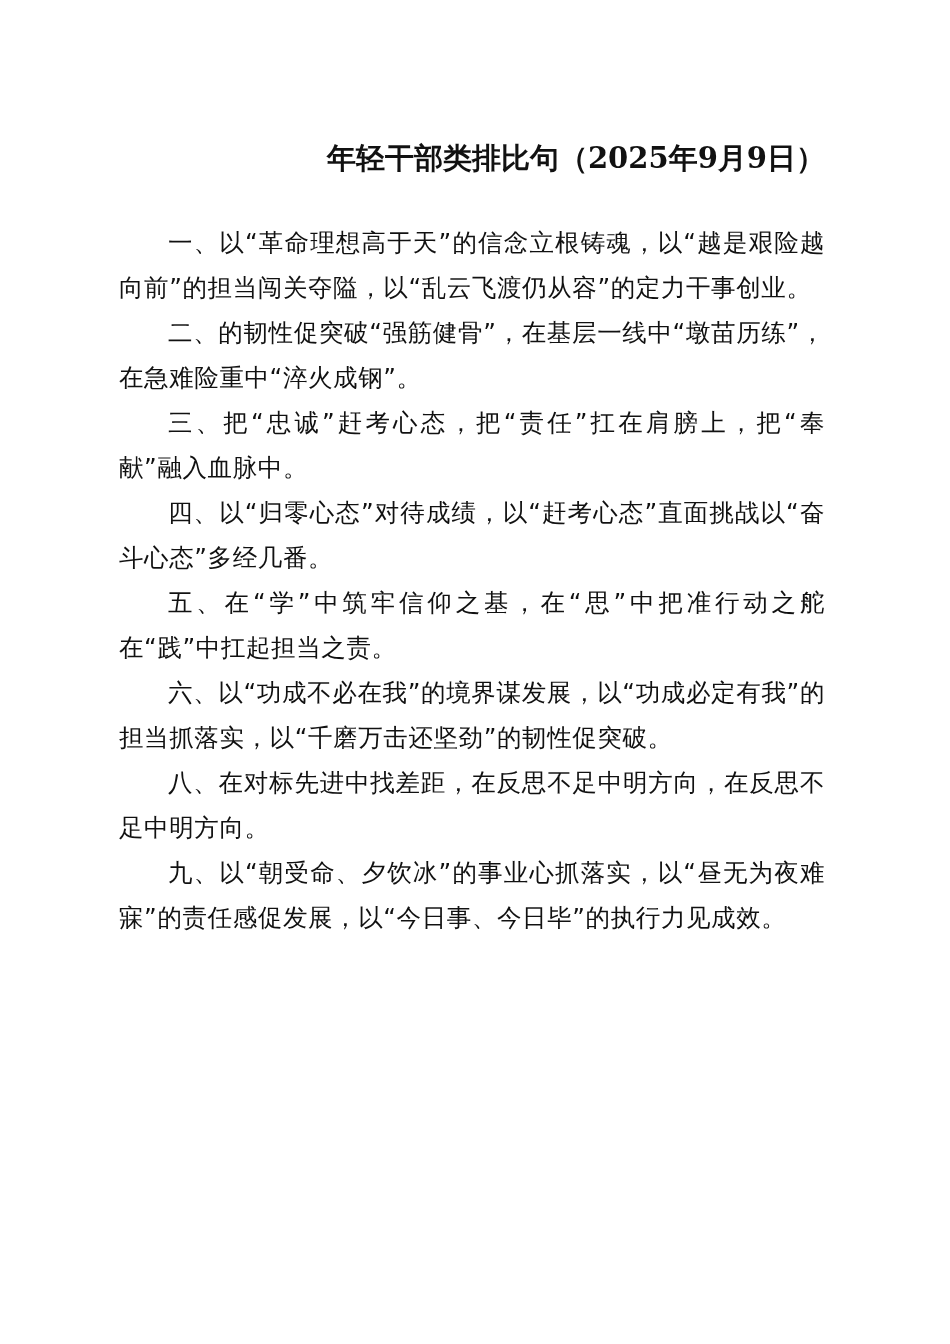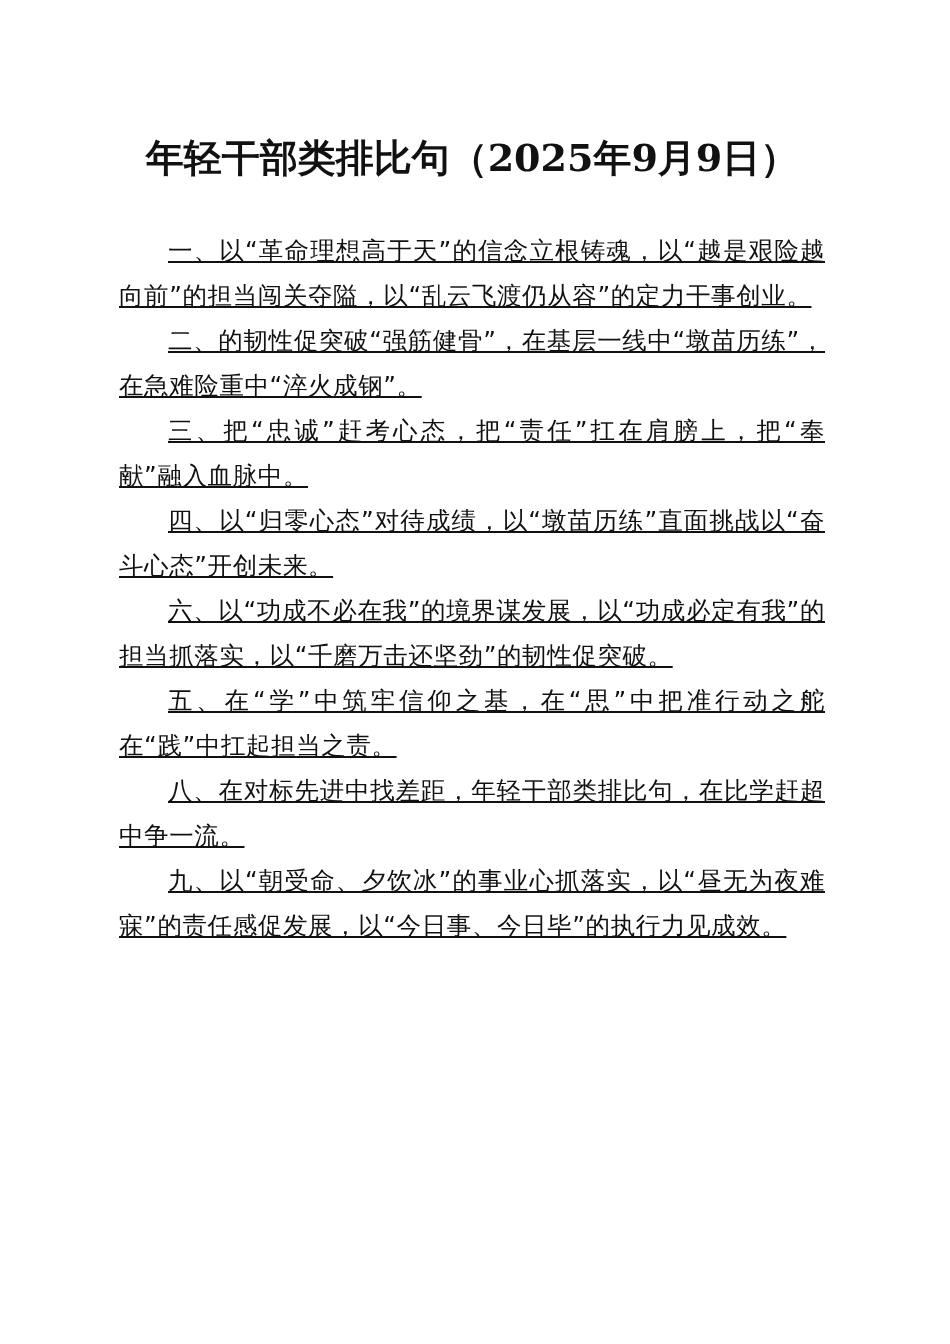--- a/index.html
+++ b/index.html
@@ -1,37 +1,37 @@
 <!DOCTYPE html>
 <html><head>
   <meta charset="utf-8">
   <style>
     html, body { margin: 0; padding: 0; background: #ffffff; }
     body { width: 950px; height: 1344px; position: relative; overflow: hidden; }
     .page { position: absolute; left: 119px; top: 0; width: 706px; color: #111; }
     .title {
-      position: absolute; left: 0; top: 133px; width: 706px; text-align: center;
+      position: absolute; left: 0; top: 133px; width: 706px; text-align: right;
       font-family: "DejaVu Serif", "Liberation Serif", serif;
-      font-weight: bold; font-size: 38px; line-height: 50px; margin: 0; letter-spacing: 0px;
+      font-weight: bold; font-size: 29px; line-height: 50px; margin: 0; letter-spacing: 0px;
     }
-    .body { position: absolute; left: 0; top: 228px; width: 706px; text-decoration: underline; }
+    .body { position: absolute; left: 0; top: 220px; width: 706px; }
     .para {
       font-family: "DejaVu Sans", "Liberation Sans", sans-serif;
       font-size: 24.5px; line-height: 45px; margin: 0; text-indent: 2em;
       text-align: justify; letter-spacing: 0.6px; color: #111;
     }
   </style>
 </head>
 <body>
 
 <div class="page">
   <h1 class="title">年轻干部类排比句（2025年9月9日）</h1>
   <div class="body">
     <p class="para">一、以“革命理想高于天”的信念立根铸魂，以“越是艰险越向前”的担当闯关夺隘，以“乱云飞渡仍从容”的定力干事创业。</p>
     <p class="para">二、的韧性促突破“强筋健骨”，在基层一线中“墩苗历练”，在急难险重中“淬火成钢”。</p>
     <p class="para">三、把“忠诚”赶考心态，把“责任”扛在肩膀上，把“奉献”融入血脉中。</p>
-    <p class="para">四、以“归零心态”对待成绩，以“墩苗历练”直面挑战以“奋斗心态”开创未来。</p>
+    <p class="para">四、以“归零心态”对待成绩，以“赶考心态”直面挑战以“奋斗心态”多经几番。</p>
+    <p class="para">五、在“学”中筑牢信仰之基，在“思”中把准行动之舵在“践”中扛起担当之责。</p>
     <p class="para">六、以“功成不必在我”的境界谋发展，以“功成必定有我”的担当抓落实，以“千磨万击还坚劲”的韧性促突破。</p>
-    <p class="para">五、在“学”中筑牢信仰之基，在“思”中把准行动之舵在“践”中扛起担当之责。</p>
-    <p class="para">八、在对标先进中找差距，年轻干部类排比句，在比学赶超中争一流。</p>
+    <p class="para">八、在对标先进中找差距，在反思不足中明方向，在反思不足中明方向。</p>
     <p class="para">九、以“朝受命、夕饮冰”的事业心抓落实，以“昼无为夜难寐”的责任感促发展，以“今日事、今日毕”的执行力见成效。</p>
   </div>
 </div>
 
 </body></html>

